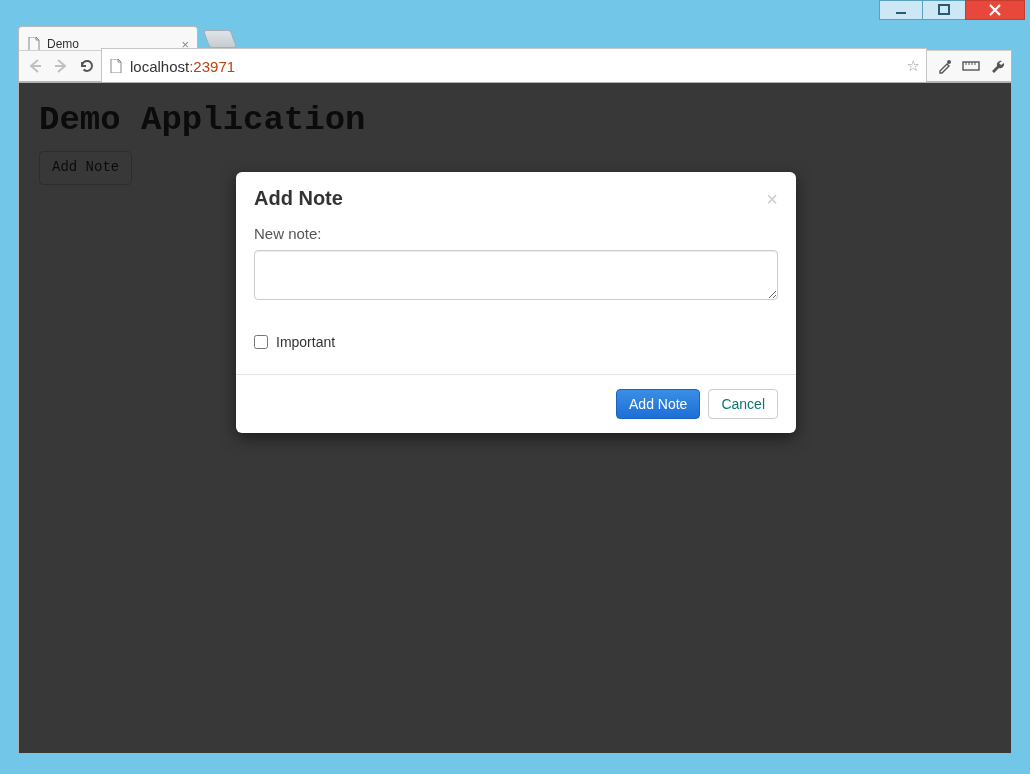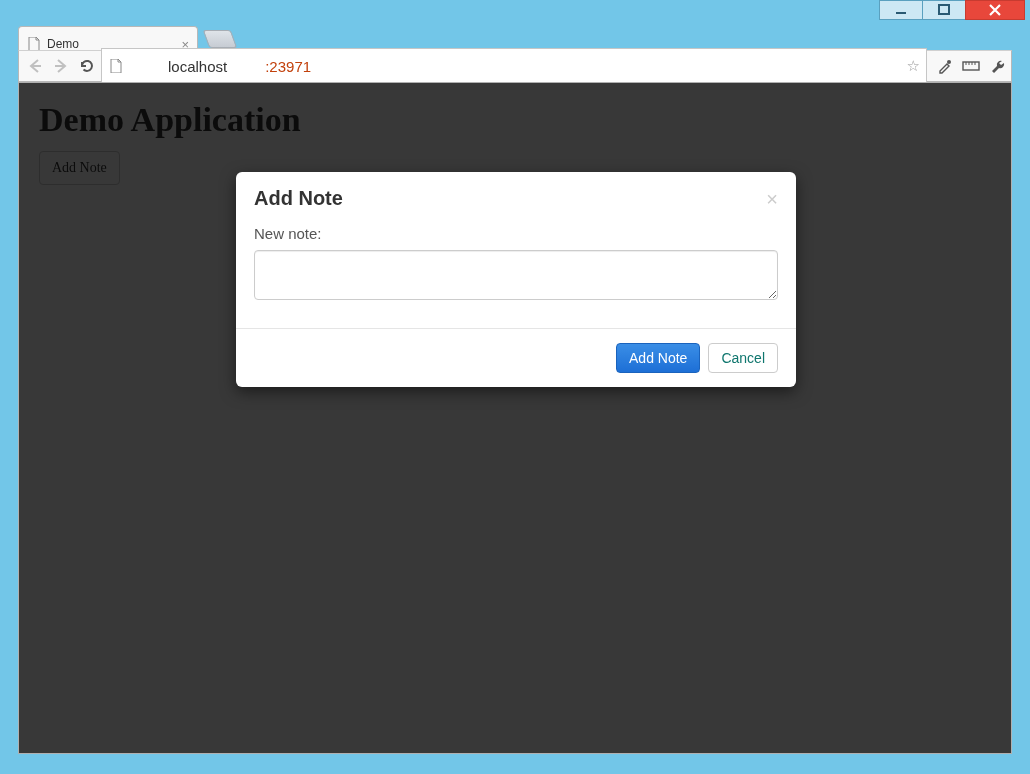--- a/index.html
+++ b/index.html
@@ -106,21 +106,20 @@
     .omnibox {
       flex: 1;
       height: 24px;
       border: 1px solid #c6c6c6;
       background: #fff;
       display: flex;
       align-items: center;
       padding: 17px 6px;
       font-size: 15px;
       color: #333;
-      gap: 38px;
     }
     .omnibox .site-icon {
       width: 16px; height: 16px; margin-right: 6px; display: inline-flex; align-items:center; justify-content:center;
     }
     .omnibox .url-host { color: #333; }
     .omnibox .url-port { color: #c2410c; }
     .omnibox .star {
       margin-left: auto;
       color: #999;
       font-size: 15px;
@@ -140,21 +139,21 @@
       top: 82px;
       bottom: 20px;
       background: #fff;
       border: 1px solid #b0b0b0;
       overflow: hidden;
     }
     .page-content {
       position: absolute;
       left:0; top:0; right:0; bottom:0;
       padding: 18px 20px;
-      font-family: Liberation Serif, serif;
+      font-family: Liberation Mono, monospace;
       color: #333;
     }
     .page-content h1 {
       font-size: 34px;
       font-weight: 700;
       margin-bottom: 12px;
     }
     .btn-default {
       display: inline-block;
       padding: 6px 12px;
@@ -355,20 +354,24 @@
     <div class="modal">
       <div class="modal-header">
         <div class="modal-title">Add Note</div>
         <button class="modal-close">
           <span>×</span>
         </button>
       </div>
       <div class="modal-body">
         <label class="form-label">New note:</label>
         <textarea class="form-textarea" value="" style=""></textarea>
+        <div class="checkbox-row">
+          <input type="checkbox" style="">
+          <span>Important</span>
+        </div>
       </div>
       <div class="modal-footer">
         <button class="btn btn-primary">Add Note</button>
         <button class="btn btn-secondary">Cancel</button>
       </div>
     </div>
   </div>
 
 </div>
 

